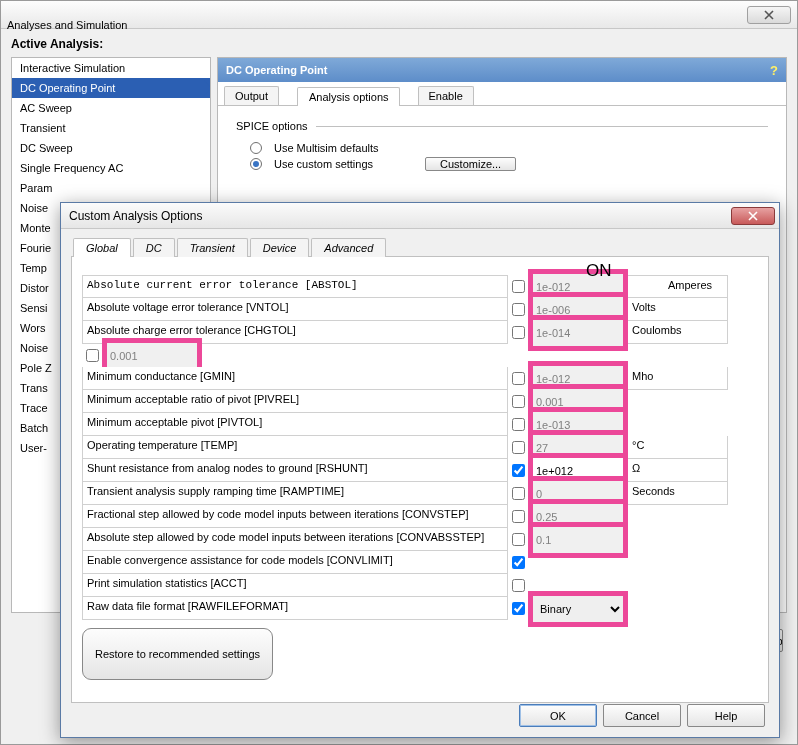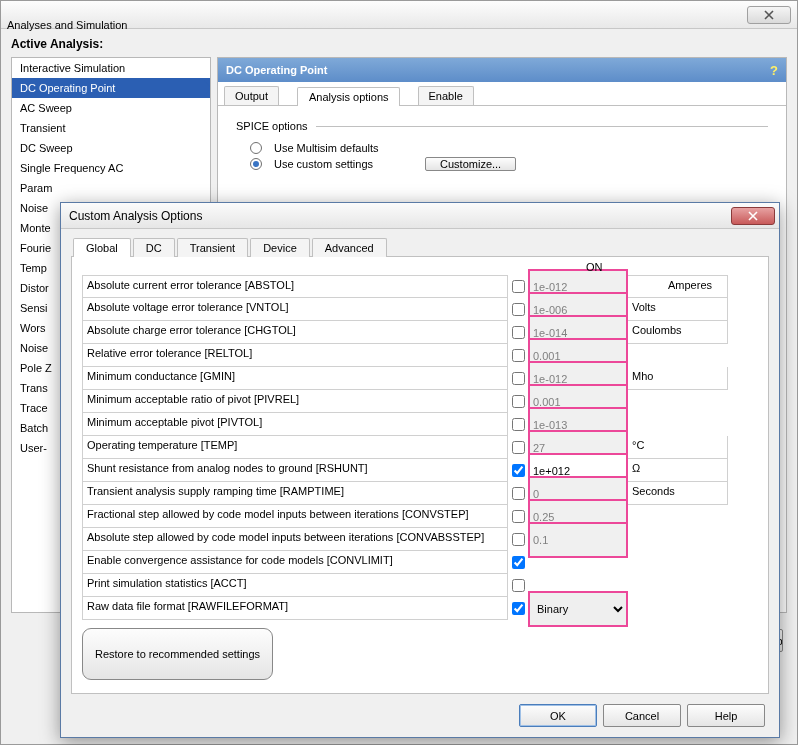--- a/index.html
+++ b/index.html
@@ -39,41 +39,41 @@
 
 
 .dialog { position: absolute; left: 60px; top: 202px; width: 720px; height: 536px; background: #f0f0f0; border: 1px solid #5a7aa5; box-shadow: 0 4px 18px rgba(0,0,0,0.4); }
 .dlg-titlebar { height: 26px; background: linear-gradient(#fbfbfb,#e6e6e6); border-bottom:1px solid #c7c7c7; display:flex; align-items:center; padding:0 4px 0 8px; }
 .dlg-title { font-size: 12px; }
 .dlg-close { margin-left:auto; width:44px; height:18px; border:1px solid #8a3a3a; border-radius:3px; background: linear-gradient(#e7a2a2,#c85a5a); display:flex; align-items:center; justify-content:center; }
 .dlg-close svg { display:block; }
 
 .dlg-body { padding: 8px 10px 6px 10px; display:flex; flex-direction:column; height: calc(100% - 26px); }
 .dlg-tabs { display:flex; gap:2px; border-bottom:1px solid #c0c0c0; padding: 0 0 0 2px; }
-.dlg-tab { padding: 3px 12px; border:1px solid #c0c0c0; border-bottom:none; background:#f4f4f4; border-radius:2px 2px 0 0; position:relative; top:1px; cursor:default; }
+.dlg-tab { padding: 3px 12px; border:1px solid #c0c0c0; border-bottom:none; background:#f4f4f4; border-radius:2px 2px 0 0; position:relative; top:1px; cursor:default;font-style:italic; }
 .dlg-tab.active { background:#fff; }
 
 .options-panel { border:1px solid #c0c0c0; border-top:none; background:#fff; flex:1; padding: 18px 10px 10px 10px; position: relative; overflow: visible; }
-.col-header { position:absolute; top:4px; left:514px; font-size:11px; }
+.col-header { position:absolute; top:4px; left:514px; font-size:17px; }
 .opt-row { display:flex; align-items:center; height:23px; }
 .opt-label { flex: 0 0 426px; border:1px solid #d0d0d0; border-top:none; padding: 3px 4px; background:#fff; height:23px; white-space:nowrap; overflow:hidden; }
 .opt-row:first-of-type .opt-label { border-top:1px solid #d0d0d0; }
 .opt-check { flex:0 0 20px; display:flex; justify-content:center; }
 .opt-check input { width:13px; height:13px; }
 .opt-input { flex:0 0 100px; }
-.opt-input input, .opt-input select { width:100%; height:36px; border:2px solid #ec4899; padding:1px 3px; font-size:11px; }
+.opt-input input, .opt-input select { width:100%; height:36px; border:5px solid #ec4899; padding:1px 3px; font-size:11px; }
 .opt-input input:disabled { background:#f0f0f0; color:#808080; }
 .opt-unit { flex:0 0 100px; border:1px solid #d0d0d0; border-top:none; border-left:none; padding:3px 4px; height:23px; background:#fff; }
 .opt-row:first-of-type .opt-unit { border-top:1px solid #d0d0d0;padding-left:40px; }
 .opt-unit.empty { border:none; background:transparent; }
 
 .restore-row { margin-top: 8px; }
 .restore-row button { padding: 19px 12px; border:1px solid #888; background:linear-gradient(#fdfdfd,#e5e5e5); border-radius:9px; }
 
-.dlg-footer { display:flex; gap:6px; justify-content:flex-end; padding: 10px 4px 4px 4px; }
+.dlg-footer { display:flex; gap:6px; justify-content:flex-end; padding: 1px 4px 4px 4px; }
 .dlg-footer button { width:78px; height:23px; border:1px solid #888; background:linear-gradient(#fdfdfd,#e5e5e5); border-radius:2px; }
 .dlg-footer button.default { border:1px solid #4a7dbb; box-shadow: 0 0 0 1px #9fc0e6 inset; }
 
 
 .main-help-button { position:absolute; right:14px; top:628px; width:60px; height:23px; border:1px solid #888; background:linear-gradient(#fdfdfd,#e5e5e5); border-radius:2px; padding-left: 50px; overflow:hidden; }
 </style>
 </head>
 <body>
 
 <div class="main-window">
@@ -158,21 +158,21 @@
         <div class="dlg-tab active">Global</div>
         <div class="dlg-tab">DC</div>
         <div class="dlg-tab">Transient</div>
         <div class="dlg-tab">Device</div>
         <div class="dlg-tab">Advanced</div>
       </div>
     <div class="options-panel">
       <div class="col-header">ON</div>
       <div id="opt-rows">
           <div class="opt-row">
-            <div class="opt-label" style="border-top: 1px solid rgb(208, 208, 208);">Absolute current error tolerance [ABSTOL]</div>
+            <div class="opt-label" style="border-top: 1px solid rgb(208, 208, 208); font-family: Liberation Mono, monospace;">Absolute current error tolerance [ABSTOL]</div>
             <div class="opt-check">
               <input type="checkbox" style="">
             </div>
             <div class="opt-input"><input type="text" disabled="" value="1e-012" style=""></div>
             <div class="opt-unit" style="border-top: 1px solid rgb(208, 208, 208);">Amperes</div>
           </div>
           <div class="opt-row">
             <div class="opt-label">Absolute voltage error tolerance [VNTOL]</div>
             <div class="opt-check">
               <input type="checkbox" style="">
@@ -182,21 +182,20 @@
           </div>
           <div class="opt-row">
             <div class="opt-label">Absolute charge error tolerance [CHGTOL]</div>
             <div class="opt-check">
               <input type="checkbox" style="">
             </div>
             <div class="opt-input"><input type="text" disabled="" value="1e-014" style=""></div>
             <div class="opt-unit">Coulombs</div>
           </div>
           <div class="opt-row">
-            <div class="opt-label">Relative error tolerance [RELTOL]</div>
             <div class="opt-check">
               <input type="checkbox" style="">
             </div>
             <div class="opt-input"><input type="text" disabled="" value="0.001" style=""></div>
             <div class="opt-unit empty"></div>
           </div>
           <div class="opt-row">
             <div class="opt-label">Minimum conductance [GMIN]</div>
             <div class="opt-check">
               <input type="checkbox" style="">

